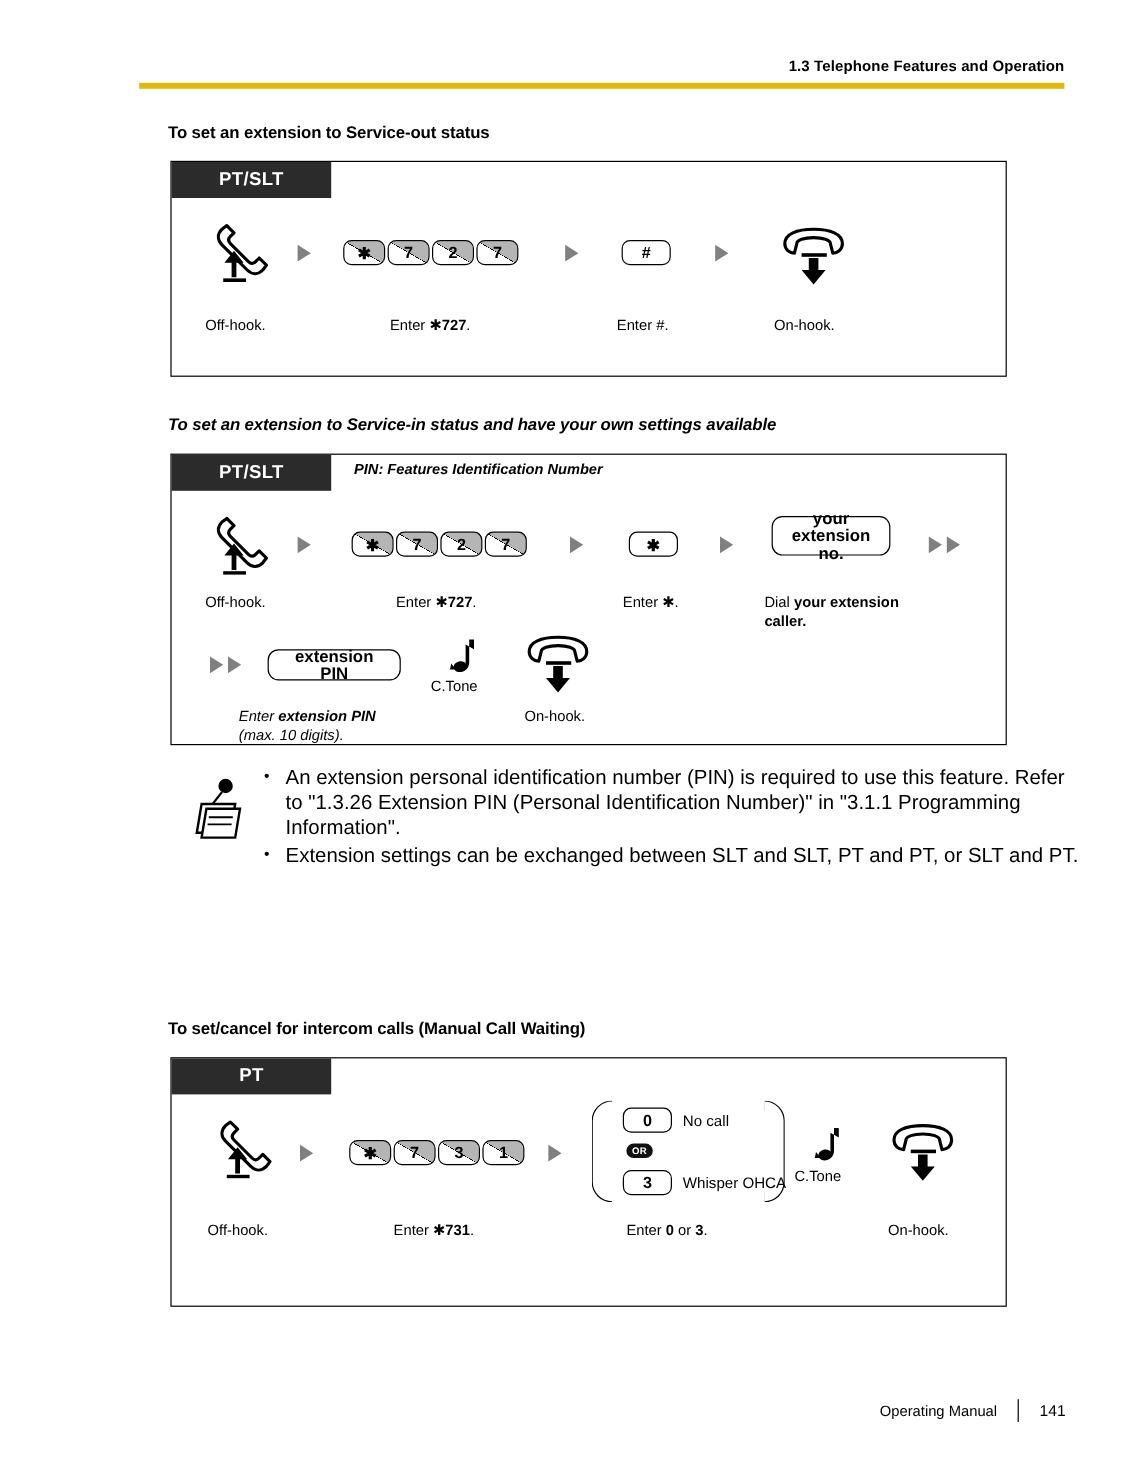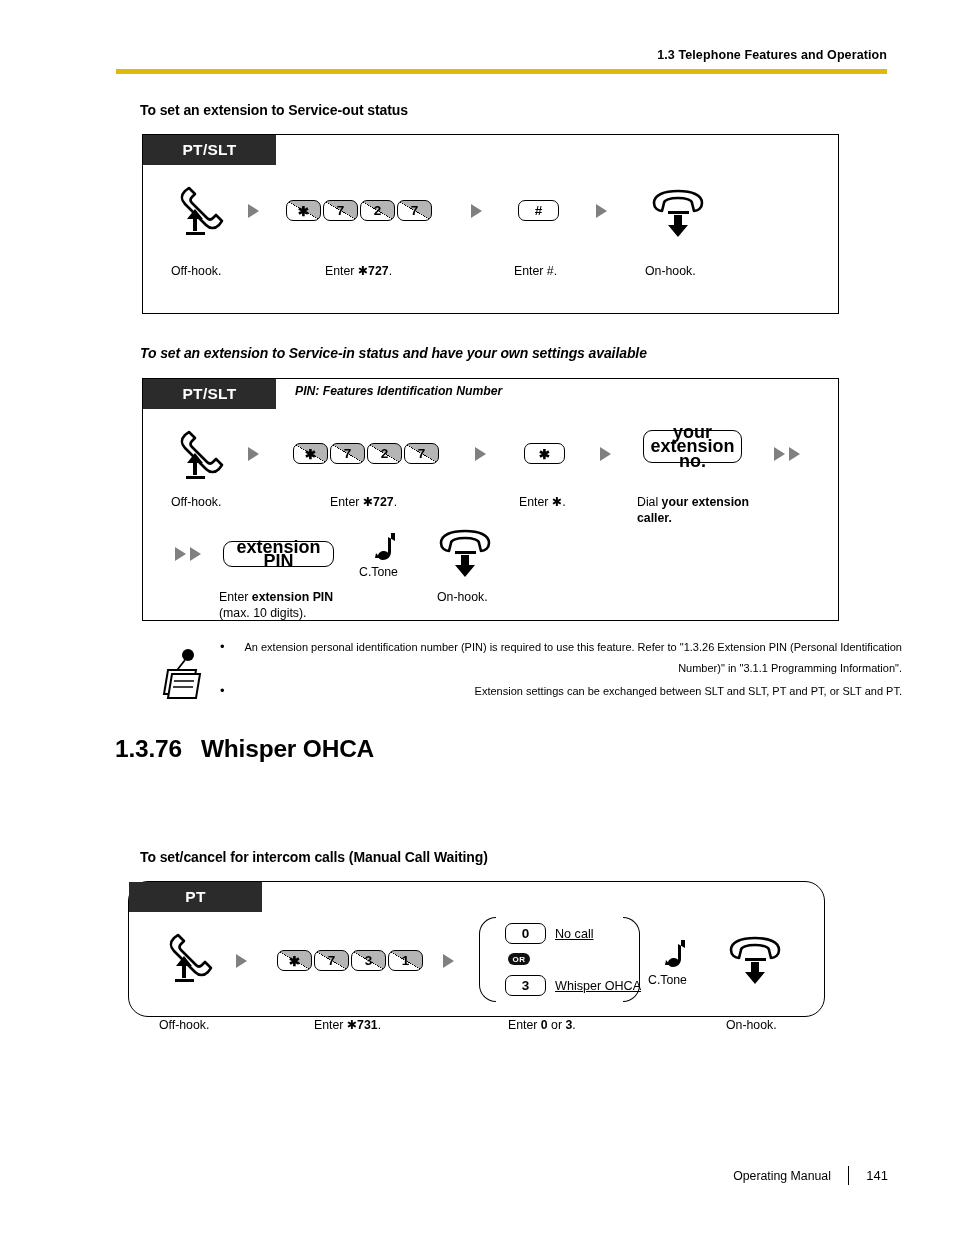--- a/index.html
+++ b/index.html
@@ -82,44 +82,44 @@
     font-size:13.5px;font-weight:bold;font-family:"Liberation Sans",sans-serif;
   }
   .key span{position:relative;z-index:2;}
   .key.plain{background:#fff;}
   .key.wide{width:41px;}
 
   
   .capsule{
     position:absolute;border:1.6px solid #000;border-radius:9px;background:#fff;
     box-sizing:border-box;display:flex;align-items:center;justify-content:center;
-    text-align:center;font-weight:bold;font-size:18px;line-height:14.5px;
+    text-align:center;font-weight:bold;font-size:14px;line-height:14.5px;
     padding:0 9px;
   }
 
   
   .optgroup{position:absolute;}
   .optgroup .brace{
     position:absolute;top:0;width:17px;height:100%;
     border:1.8px solid #000;box-sizing:border-box;
   }
   .optgroup .brace.l{left:0;border-right:none;border-radius:40px 0 0 40px;}
   .optgroup .brace.r{right:0;border-left:none;border-radius:0 40px 40px 0;}
   .optrow{position:absolute;display:flex;align-items:center;}
   .optrow .key{margin-right:0;}
-  .optlabel{font-size:12.6px;margin-left:9px;white-space:nowrap;text-decoration:underline;}
+  .optlabel{font-size:12.6px;margin-left:9px;white-space:nowrap;}
   .orbadge{
     position:absolute;width:22px;height:12px;border-radius:7px;background:#111;
     color:#fff;font-size:8px;font-weight:bold;letter-spacing:.4px;
     display:flex;align-items:center;justify-content:center;
   }
 
   
   .noteicon{position:absolute;}
-  .notelist{position:absolute;font-size:11px;line-height:21px;text-align:right;}
+  .notelist{position:absolute;font-size:17px;line-height:21px;}
   .notelist .li{position:relative;padding-left:26px;}
   .notelist .li:before{
     content:"\2022";position:absolute;left:8px;top:-1px;font-size:13px;
   }
 
   
   .footer{
     position:absolute;top:1166px;right:66px;
     display:flex;align-items:center;font-size:12.3px;
   }
@@ -244,21 +244,21 @@
         <i></i>
         <i></i>
       </div>
 
     <div class="arrow2" style="left:32px;top:168px;">
         <i></i>
         <i></i>
       </div>
 
     <div class="capsule" style="left:80px;top:162px;width:111px;height:26px;">extension PIN</div>
-    <div class="cap" style="left:76px;top:210px;"><span>Enter </span><b>extension PIN</b><br><span>(max. 10 digits).</span></div>
+    <div class="cap" style="left:56px;top:210px;font-style:italic;"><span>Enter </span><b>extension PIN</b><br><span>(max. 10 digits).</span></div>
 
     <div class="step" style="left:228px;top:152px;">
       <svg width="30" height="34" viewBox="0 0 30 34">
         <path d="M20 2 L20 21 C20 26 16 29 12 29 C9 29 7 27 7 25 C7 22 10 20 13 20 C15 20 17 21 17 22 L17 6 L24 10 L24 2 Z" fill="#000"></path>
         <path d="M5 22 L9 27 L4 27 Z" fill="#000"></path>
       </svg>
     </div>
     <div class="ctone-lbl" style="left:216px;top:186px;">C.Tone</div>
 
     <div class="step" style="left:292px;top:150px;">
@@ -278,26 +278,23 @@
       <path d="M6 46 L10 22 L38 22 L34 46 Z" fill="#fff" stroke="#000" stroke-width="2"></path>
       <path d="M10 50 L14 26 L42 26 L38 50 Z" fill="#fff" stroke="#000" stroke-width="2"></path>
       <path d="M16 33 L36 33 M15 39 L35 39" stroke="#000" stroke-width="1.6"></path>
     </svg>
   </div>
   <div class="notelist" style="left:212px;top:637px;width:690px;">
     <div class="li">An extension personal identification number (PIN) is required to use this feature. Refer to "1.3.26 Extension PIN (Personal Identification Number)" in "3.1.1 Programming Information".</div>
     <div class="li" style="margin-top:2px;">Extension settings can be exchanged between SLT and SLT, PT and PT, or SLT and PT.</div>
   </div>
 
-  <div class="chapter" style="top:735px;">
-    <span class="num">1.3.76</span><span>Whisper OHCA</span>
-  </div>
   <div class="sub-head" style="top:849px;">To set/cancel for intercom calls (Manual Call Waiting)</div>
 
-  <div class="dbox" style="left:128px;top:881px;width:697px;height:136px;border-radius:20px;">
+  <div class="dbox" style="left:142px;top:881px;width:697px;height:208px;">
     <div class="tab">PT</div>
 
     <div class="step" style="left:33px;top:50px;">
       <svg width="58" height="50" viewBox="0 0 58 50">
         <path d="M12 6 C8 10 8 15 12 19 L33 40 C37 44 42 44 46 40 L49 36 L43 30 L40 33 C38 35 36 35 34 33 L19 18 C17 16 17 14 19 12 L22 9 L16 3 Z" fill="#fff" stroke="#000" stroke-width="2.6" stroke-linejoin="round"></path>
         <path d="M20 46 L20 34 L14 34 L22 24 L30 34 L24 34 L24 46 Z" fill="#000"></path>
         <rect x="13" y="47" width="19" height="3" fill="#000"></rect>
       </svg>
     </div>
     <div class="cap" style="left:30px;top:135px;">Off-hook.</div>

